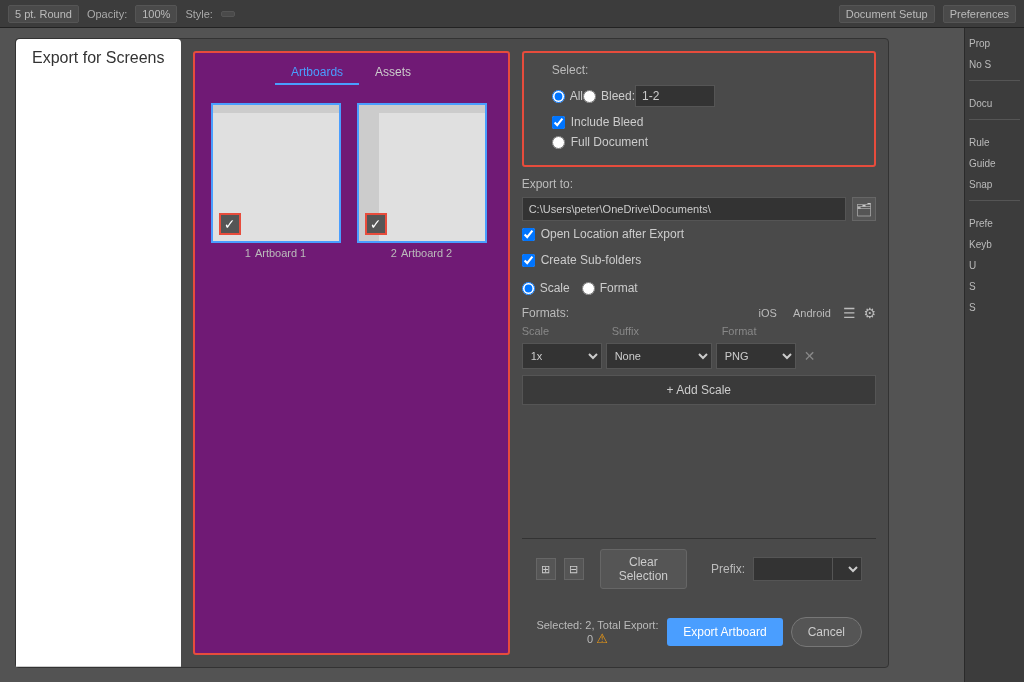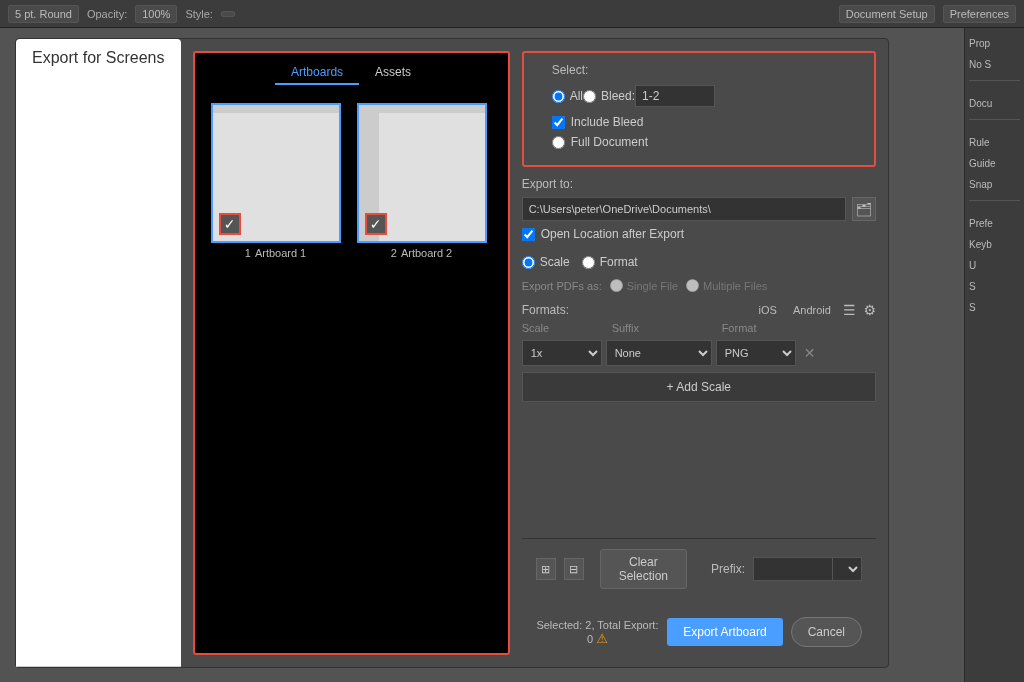--- a/index.html
+++ b/index.html
@@ -101,21 +101,21 @@
       overflow: hidden;
     }
 
     
     .artboards-panel {
       width: 370px;
       display: flex;
       flex-direction: column;
       border: 2px solid #e74c3c;
       border-radius: 3px;
-      background: #000000;
+      background: #701a75;
       padding: 8px;
     }
 
     .tab-bar {
       display: flex;
       gap: 0;
       margin-bottom: 10px;
       justify-content: center;
     }
     .tab {
@@ -586,43 +586,36 @@
             <div class="export-section">
               <span class="section-label">Export to:</span>
               <div class="path-row">
                 <input class="path-input" type="text" value="C:\Users\peter\OneDrive\Documents\" style="">
                 <div class="folder-icon-btn">🗂</div>
               </div>
               <div class="checkbox-row">
                 <input type="checkbox" checked="" style="">
                 <span class="checkbox-label">Open Location after Export</span>
               </div>
+              <div class="checkbox-row">
+                <input type="checkbox" checked="" style="">
+                <span class="checkbox-label">Create Sub-folders</span>
+              </div>
               <div class="scale-format-row">
                 <label class="radio-label">
                   <input type="radio" name="sf-radio" checked="" style="">
                   <span>Scale</span>
                 </label>
                 <label class="radio-label">
                   <input type="radio" name="sf-radio" style="">
                   <span>Format</span>
                 </label>
               </div>
             </div>
 
-            <div class="pdf-row">
-              <span class="pdf-label">Export PDFs as:</span>
-              <div class="pdf-option">
-                <input type="radio" name="pdf-radio" disabled="" style="">
-                <span>Single File</span>
-              </div>
-              <div class="pdf-option">
-                <input type="radio" name="pdf-radio" disabled="" style="">
-                <span>Multiple Files</span>
-              </div>
-            </div>
 
             <div>
               <div class="formats-header">
                 <span class="formats-title">Formats:</span>
                 <div class="formats-icons">
                   <span class="formats-platform-btn">iOS</span>
                   <span class="formats-platform-btn">Android</span>
                   <span class="formats-icon-btn">☰</span>
                   <span class="formats-icon-btn">⚙</span>
                 </div>

